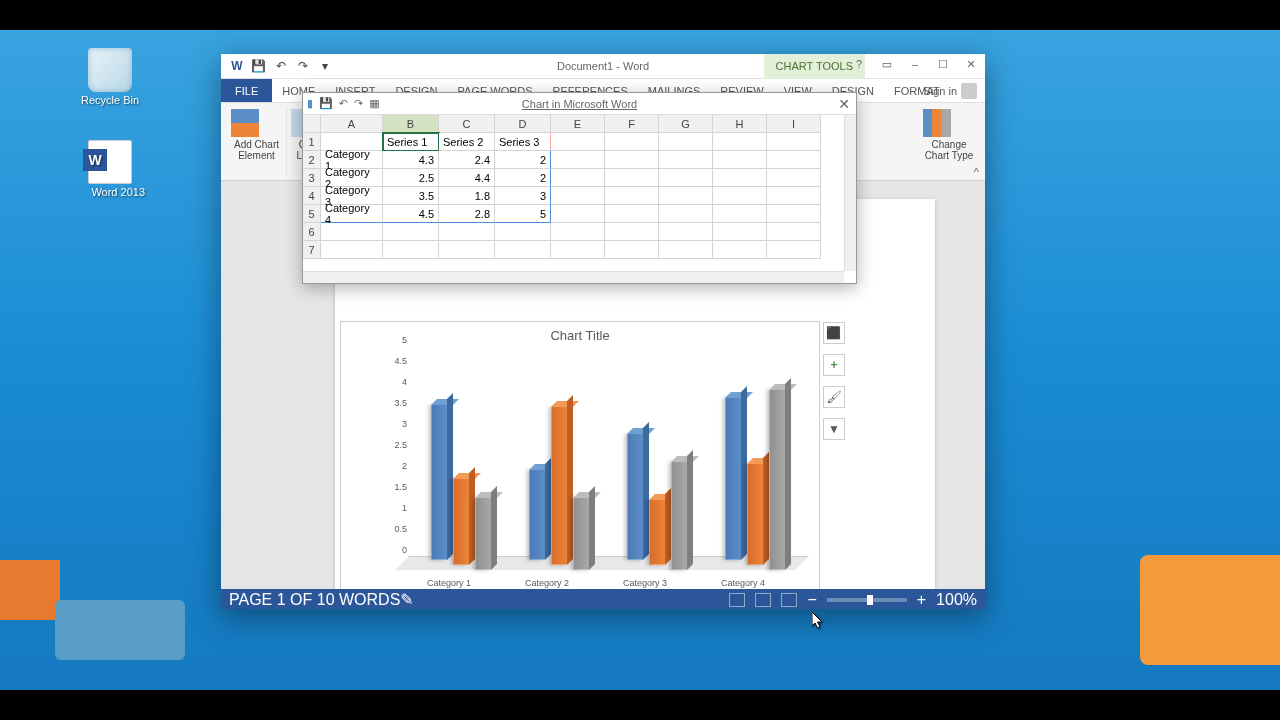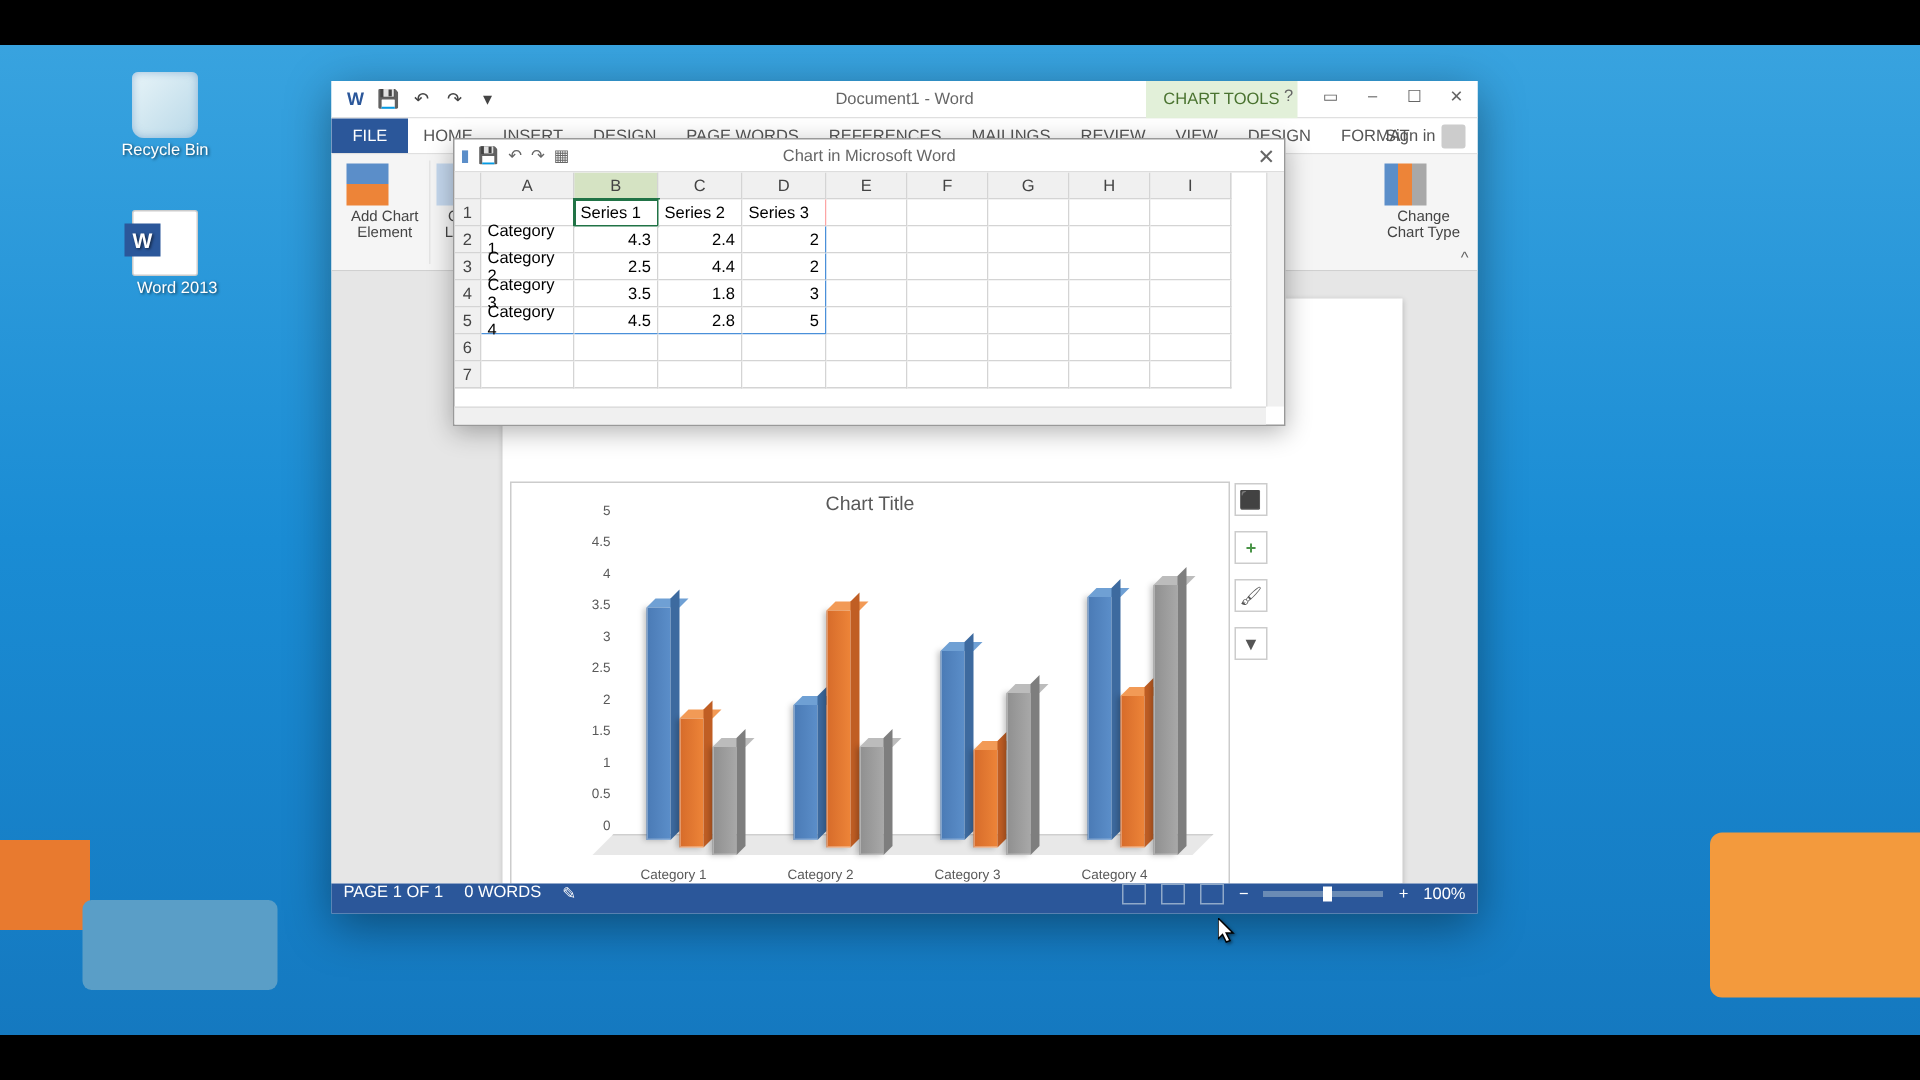--- a/index.html
+++ b/index.html
@@ -72,37 +72,37 @@
 .floor { position: absolute; left: 28px; right: 0; bottom: -10px; height: 14px; background: #e8e8e8; transform: skewX(-45deg); transform-origin: top left; border-top: 1px solid #cfcfcf; }
 .x-labels { position: absolute; left: 40px; right: 10px; bottom: 18px; height: 14px; font-size: 9px; color: #595959; }
 .x-label { position: absolute; width: 80px; text-align: center; }
 
 .chart-side-btns { position: absolute; right: -28px; top: 0; width: 24px; }
 .side-btn { width: 22px; height: 22px; background: #fff; border: 1px solid #ccc; margin-bottom: 10px; display: flex; align-items: center; justify-content: center; font-size: 12px; color: #555; }
 
 
 .datasheet { position: absolute; left: 302px; top: 92px; width: 555px; height: 192px; background: #fff; border: 1px solid #999; box-shadow: 0 4px 16px rgba(0,0,0,.3); z-index: 50; }
 .ds-toolbar { height: 22px; border-bottom: 1px solid #ddd; display: flex; align-items: center; padding: 0 4px; gap: 6px; position: relative; font-size: 11px; color: #666; }
-.ds-title { position: absolute; left: 50%; transform: translateX(-50%); }
+.ds-title { position: absolute; left: 50%; transform: translateX(-50%); text-decoration: underline; }
 .ds-close { position: absolute; right: 6px; font-size: 14px; color: #666; }
 .ds-grid { position: absolute; top: 22px; left: 0; right: 12px; bottom: 12px; overflow: hidden; font-size: 11px; }
 .ds-row { display: flex; height: 18px; }
 .ds-hcell, .ds-cell, .ds-rownum { border-right: 1px solid #d4d4d4; border-bottom: 1px solid #d4d4d4; display: flex; align-items: center; padding: 0 4px; }
 .ds-hcell { background: #f0f0f0; justify-content: center; color: #444; }
 .ds-rownum { background: #f0f0f0; width: 18px; justify-content: center; color: #444; }
 .ds-cell { background: #fff; }
 .colA { width: 62px; } .colB { width: 56px; } .colC { width: 56px; } .colD { width: 56px; }
 .colE,.colF,.colG,.colH,.colI { width: 54px; }
 .ds-cell.num { justify-content: flex-end; }
 .ds-corner { width: 18px; background: #f0f0f0; border-right: 1px solid #d4d4d4; border-bottom: 1px solid #d4d4d4; }
 .ds-vscroll { position: absolute; right: 0; top: 22px; bottom: 12px; width: 12px; background: #f0f0f0; border-left: 1px solid #ddd; }
 .ds-hscroll { position: absolute; left: 0; right: 12px; bottom: 0; height: 12px; background: #f0f0f0; border-top: 1px solid #ddd; }
 
 
-.statusbar { position: absolute; left: 0; right: 0; bottom: 0; height: 20px; background: #2b579a; color: #fff; font-size: 11px; display: flex; align-items: flex-start; padding: 0 8px; gap: 14px; }
+.statusbar { position: absolute; left: 0; right: 0; bottom: 0; height: 20px; background: #2b579a; color: #fff; font-size: 16px; display: flex; align-items: flex-end; padding: 0 8px; }
 .statusbar .right { margin-left: auto; display: flex; align-items: center; gap: 10px; }
 .zoom-slider { width: 80px; height: 4px; background: #6a8bb5; position: relative; }
 .zoom-thumb { position: absolute; top: -3px; left: 50%; width: 6px; height: 10px; background: #fff; }
 .view-btn { width: 16px; height: 14px; border: 1px solid #8fa9c9; }
 
 .cursor { position: absolute; left: 812px; top: 612px; width: 12px; height: 18px; z-index: 200; }
 .cursor svg { filter: drop-shadow(1px 1px 1px rgba(0,0,0,.5)); }
 </style>
 </head>
 <body>

